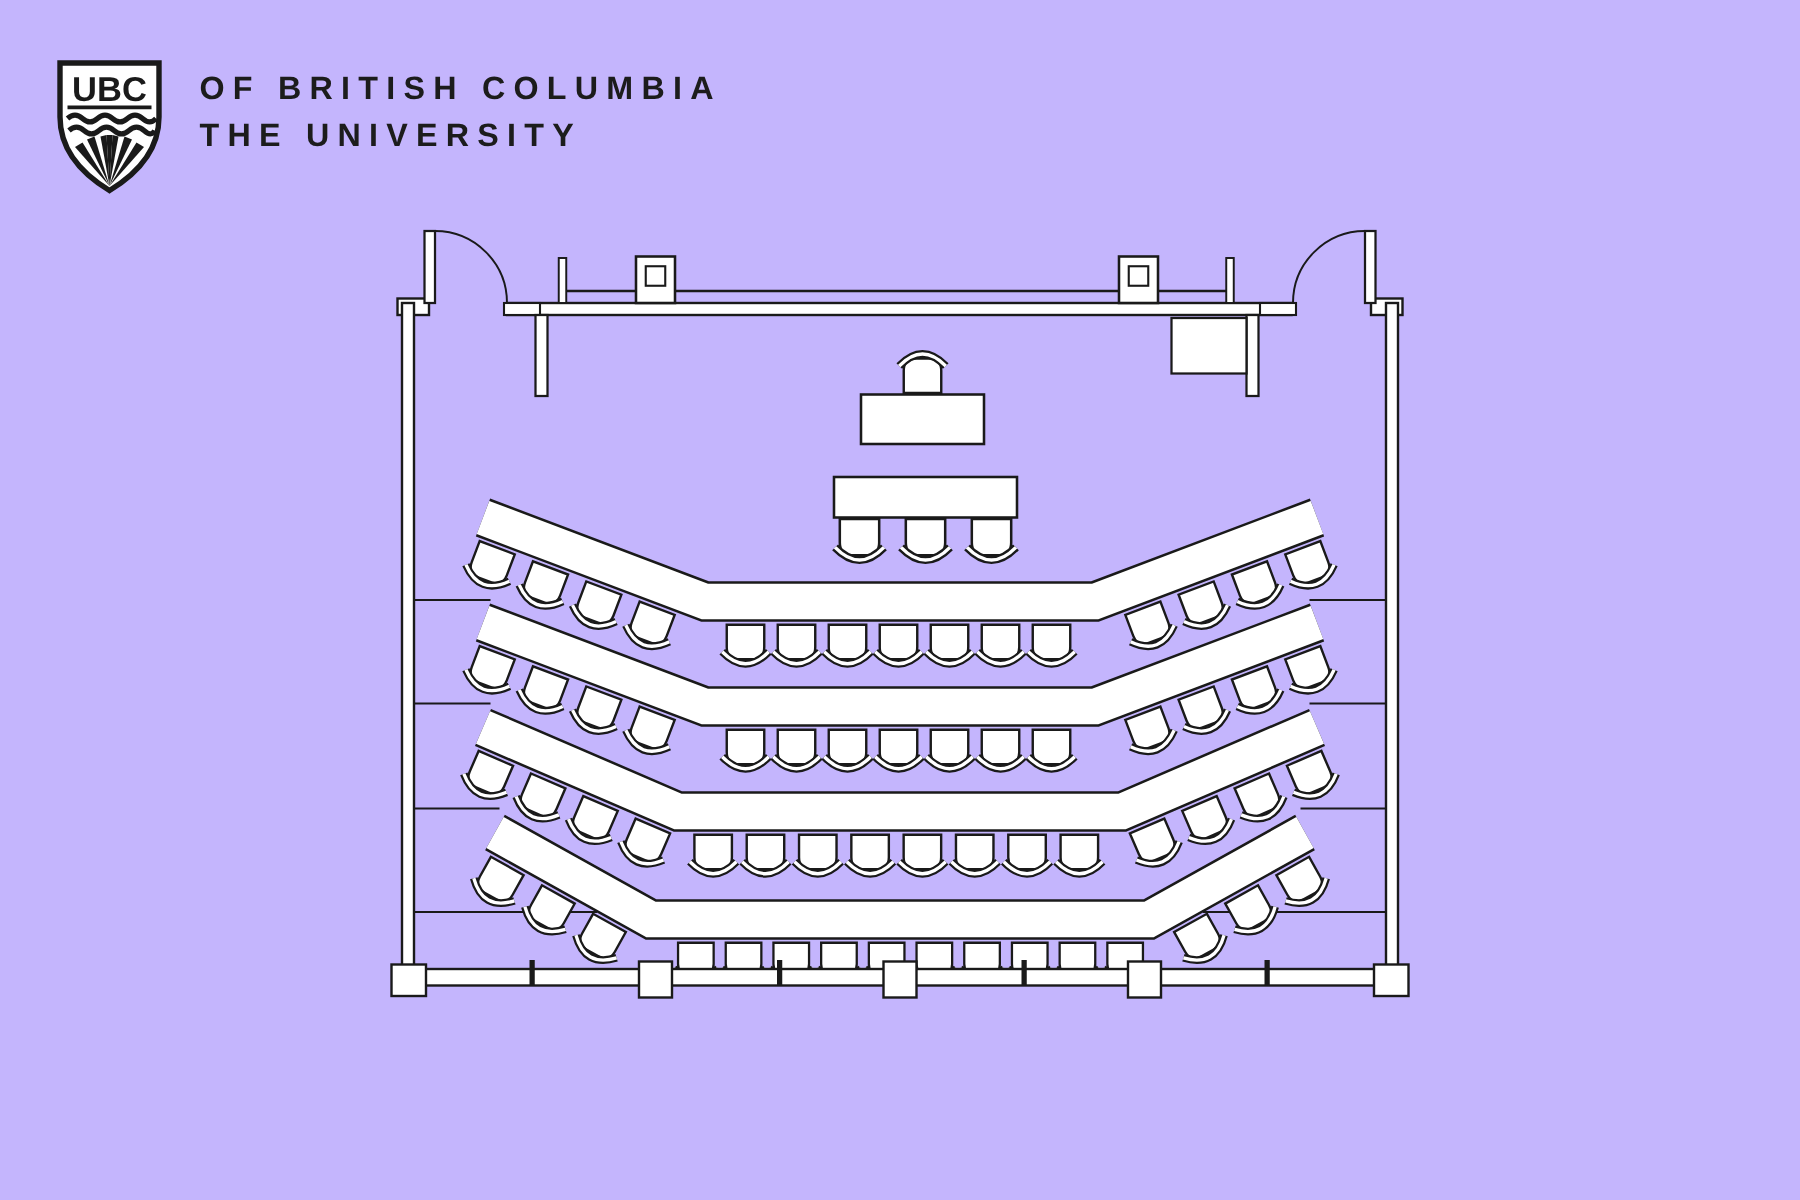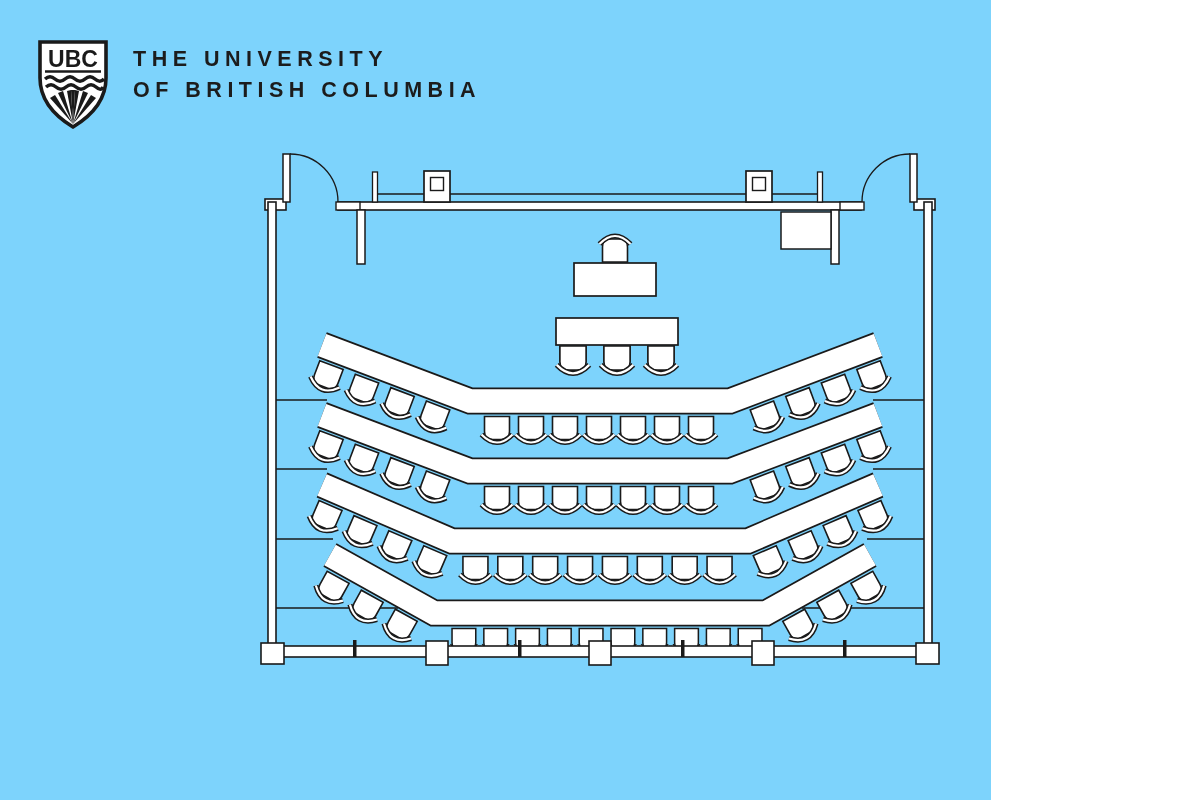--- a/index.html
+++ b/index.html
@@ -1,17 +1,17 @@
 <!DOCTYPE html>
 <html><head>
 <meta charset="utf-8">
 <style>
   html,body{margin:0;padding:0;background:#ffffff;width:1200px;height:800px;overflow:hidden;
     font-family:"Liberation Sans",sans-serif;}
-  .stage{position:relative;width:976px;height:800px;background:#7dd3fc;padding-left:15px;}
+  .stage{position:relative;width:1200px;height:800px;background:#c4b5fd;}
   .crest{position:absolute;left:38px;top:40px;}
   .wordmark{position:absolute;left:133px;top:44px;color:#1c1c1c;font-weight:700;
     font-size:21.5px;letter-spacing:5.5px;line-height:31px;white-space:nowrap;}
   .room-label{position:absolute;right:31px;top:34px;color:#111;font-weight:700;
     font-size:38px;letter-spacing:0.5px;white-space:nowrap;}
   .plan{position:absolute;left:0;top:0;width:1200px;height:800px;}
 </style>
 </head>
 <body>
 
@@ -30,22 +30,22 @@
       <path d="M35 84 L20 53 L25 51 Z"></path>
       <path d="M35 84 L29 51 L33 50 Z"></path>
       <path d="M35 84 L33 50 L37 50 Z"></path>
       <path d="M35 84 L37 50 L41 51 Z"></path>
       <path d="M35 84 L45 51 L50 53 Z"></path>
       <path d="M35 84 L53 55 L58 58 Z"></path>
     </g>
   </svg>
 
   <div class="wordmark">
+    <div>OF BRITISH COLUMBIA</div>
     <div>THE UNIVERSITY</div>
-    <div>OF BRITISH COLUMBIA</div>
   </div>
 
 
   <svg class="plan" viewBox="0 0 1200 800">
 
     <g stroke="#1a1a1a" stroke-width="1.4">
       <line x1="276" y1="400" x2="327" y2="400"></line>
       <line x1="276" y1="469" x2="327" y2="469"></line>
       <line x1="276" y1="539" x2="333" y2="539"></line>
       <line x1="276" y1="608" x2="398" y2="608"></line>

